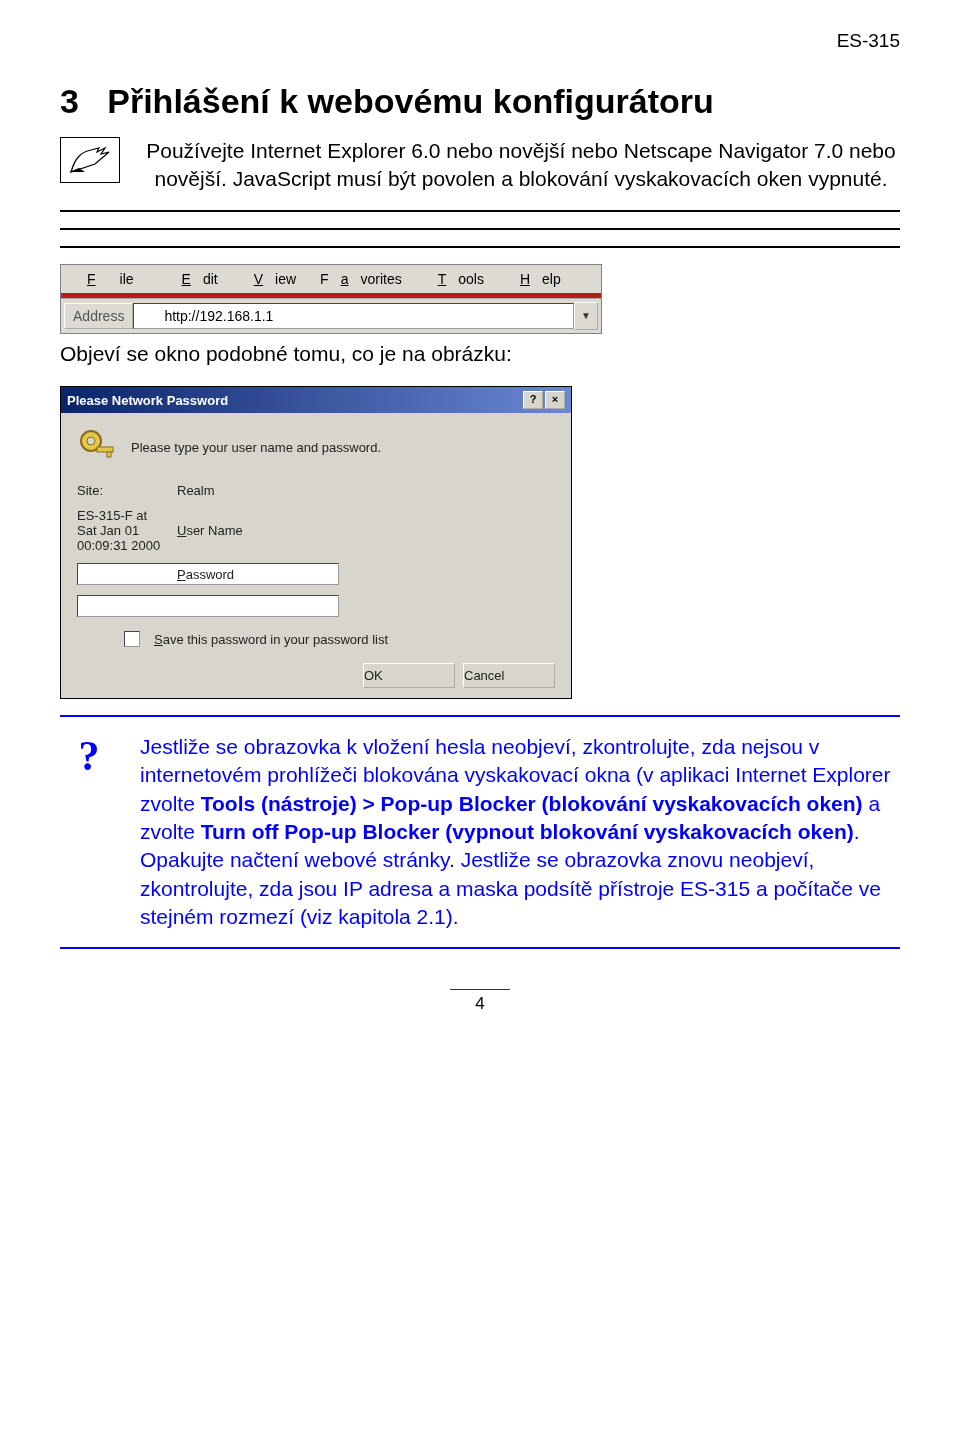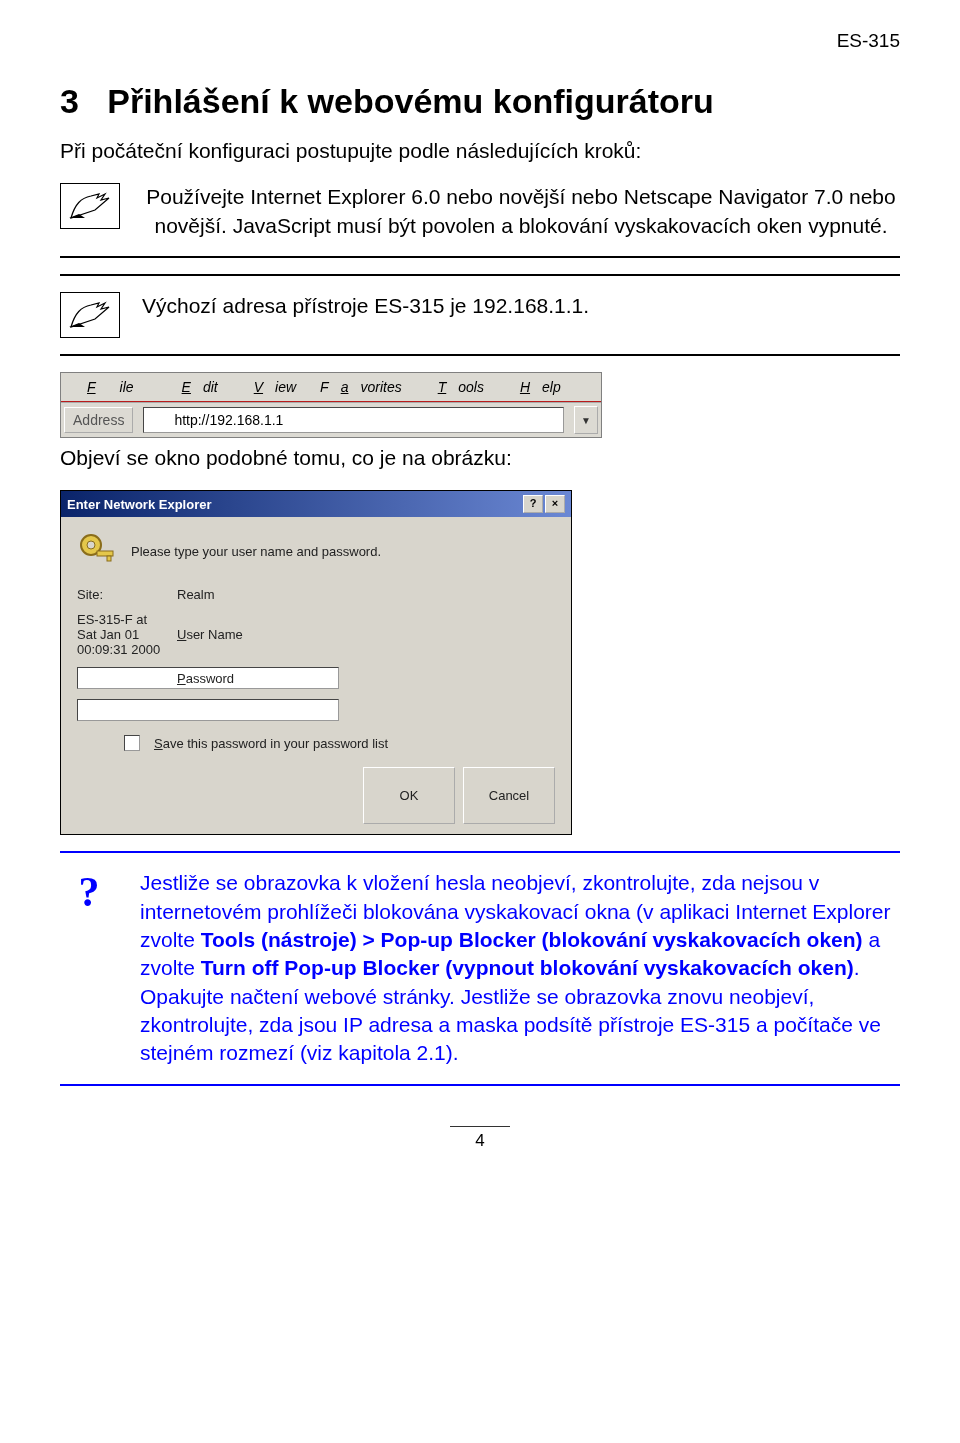--- a/index.html
+++ b/index.html
@@ -71,33 +71,32 @@
     border: 1px solid #808080;
     font-family: Tahoma, Verdana, sans-serif;
     font-size: 14px;
     color: #000;
     margin: 10px 0 6px 0;
   }
   .ie-menu {
     display: flex;
     gap: 0;
     padding: 3px 2px;
-    border-bottom: 1px solid #b91c1c;
-    font-style: italic;
+    border-bottom: 5px solid #b91c1c;
   }
   .ie-menu span {
     padding: 3px 12px;
   }
   .ie-menu .u { text-decoration: underline; }
   .ie-addr {
     display: flex;
     align-items: center;
     border-top: 1px solid #aaa;
     padding: 3px;
-    gap: 10px;
+    gap: 0;
   }
   .ie-label {
     background: #dcdad3;
     border: 1px outset #fff;
     padding: 4px 8px;
     color: #555;
   }
   .ie-url {
     flex: 1;
     background: #fff;
@@ -163,22 +162,21 @@
   }
   .pw-check { display: flex; align-items: center; gap: 14px; margin-top: 14px; margin-left: 47px; }
   .pw-chk {
     width: 14px; height: 14px;
     background: #fff;
     border: 1px inset #999;
   }
   .pw-btns { display: flex; justify-content: flex-end; gap: 8px; margin-top: 16px; }
   .pw-btn {
     width: 90px;
-    padding: 20px 0;
-    text-align: center;
+    padding: 4px 0;
     background: #d8d5cc;
     border: 1px outset #fff;
   }
   .und { text-decoration: underline; }
 
   .blue-text { color: #0000ff; font-size: 21px; line-height: 1.35; }
   .blue-text b, .bold { font-weight: bold; }
 
   .pagenum {
     text-align: center;
@@ -193,46 +191,36 @@
 <body>
 
 <div class="page">
 
   <div class="header-code">ES-315</div>
 
   <h1 class="sect">
     <span>3</span>&nbsp;&nbsp;&nbsp;<span>Přihlášení k webovému konfigurátoru</span>
   </h1>
 
-  <p class="body">Při počáteční konfiguraci postupujte podle následujících kroků:</p>
 
   <div class="note-row">
     <div class="note-icon">
       <svg viewBox="0 0 58 44">
         <path d="M10 34 C14 20 20 14 30 12 L38 10 L36 14 L44 10 L40 16 L48 14 L34 26 Z" fill="none" stroke="#000" stroke-width="1.2"></path>
         <path d="M8 34 L18 30 L24 34 Z" fill="#000"></path>
       </svg>
     </div>
     <div class="note-text">Používejte Internet Explorer 6.0 nebo novější nebo Netscape Navigator 7.0 nebo novější. JavaScript musí být povolen a blokování vyskakovacích oken vypnuté.</div>
   </div>
 
   <hr class="thick">
 
 
   <hr class="thick">
 
-  <div class="note-row">
-    <div class="note-icon">
-      <svg viewBox="0 0 58 44">
-        <path d="M10 34 C14 20 20 14 30 12 L38 10 L36 14 L44 10 L40 16 L48 14 L34 26 Z" fill="none" stroke="#000" stroke-width="1.2"></path>
-        <path d="M8 34 L18 30 L24 34 Z" fill="#000"></path>
-      </svg>
-    </div>
-    <div class="note-text">Výchozí adresa přístroje ES-315 je 192.168.1.1.</div>
-  </div>
 
   <hr class="thick">
 
   <div class="ie-bar">
     <div class="ie-menu">
       <span><span class="u">F</span><span title="File">ile</span></span>
       <span><span class="u">E</span>dit</span>
       <span><span class="u">V</span>iew</span>
       <span>F<span class="u">a</span>vorites</span>
       <span><span class="u">T</span>ools</span>
@@ -242,21 +230,21 @@
       <div class="ie-label">A<span class="u">d</span>dress</div>
       <div class="ie-url">http://192.168.1.1</div>
       <div class="ie-drop">▼</div>
     </div>
   </div>
 
   <p class="body">Objeví se okno podobné tomu, co je na obrázku:</p>
 
   <div class="pw-dialog">
     <div class="pw-title">
-      <span>Enter Network Explorer</span>
+      <span>Please Network Password</span>
       <div class="pw-title-btns">
         <div class="pw-tbtn">?</div>
         <div class="pw-tbtn">×</div>
       </div>
     </div>
     <div class="pw-body">
       <div class="pw-row1">
         <svg class="key-icon" viewBox="0 0 40 40">
           <circle cx="14" cy="14" r="10" fill="#e4c74a" stroke="#8a6d1a" stroke-width="2"></circle>
           <circle cx="14" cy="14" r="4" fill="#d8d5cc" stroke="#8a6d1a"></circle>

